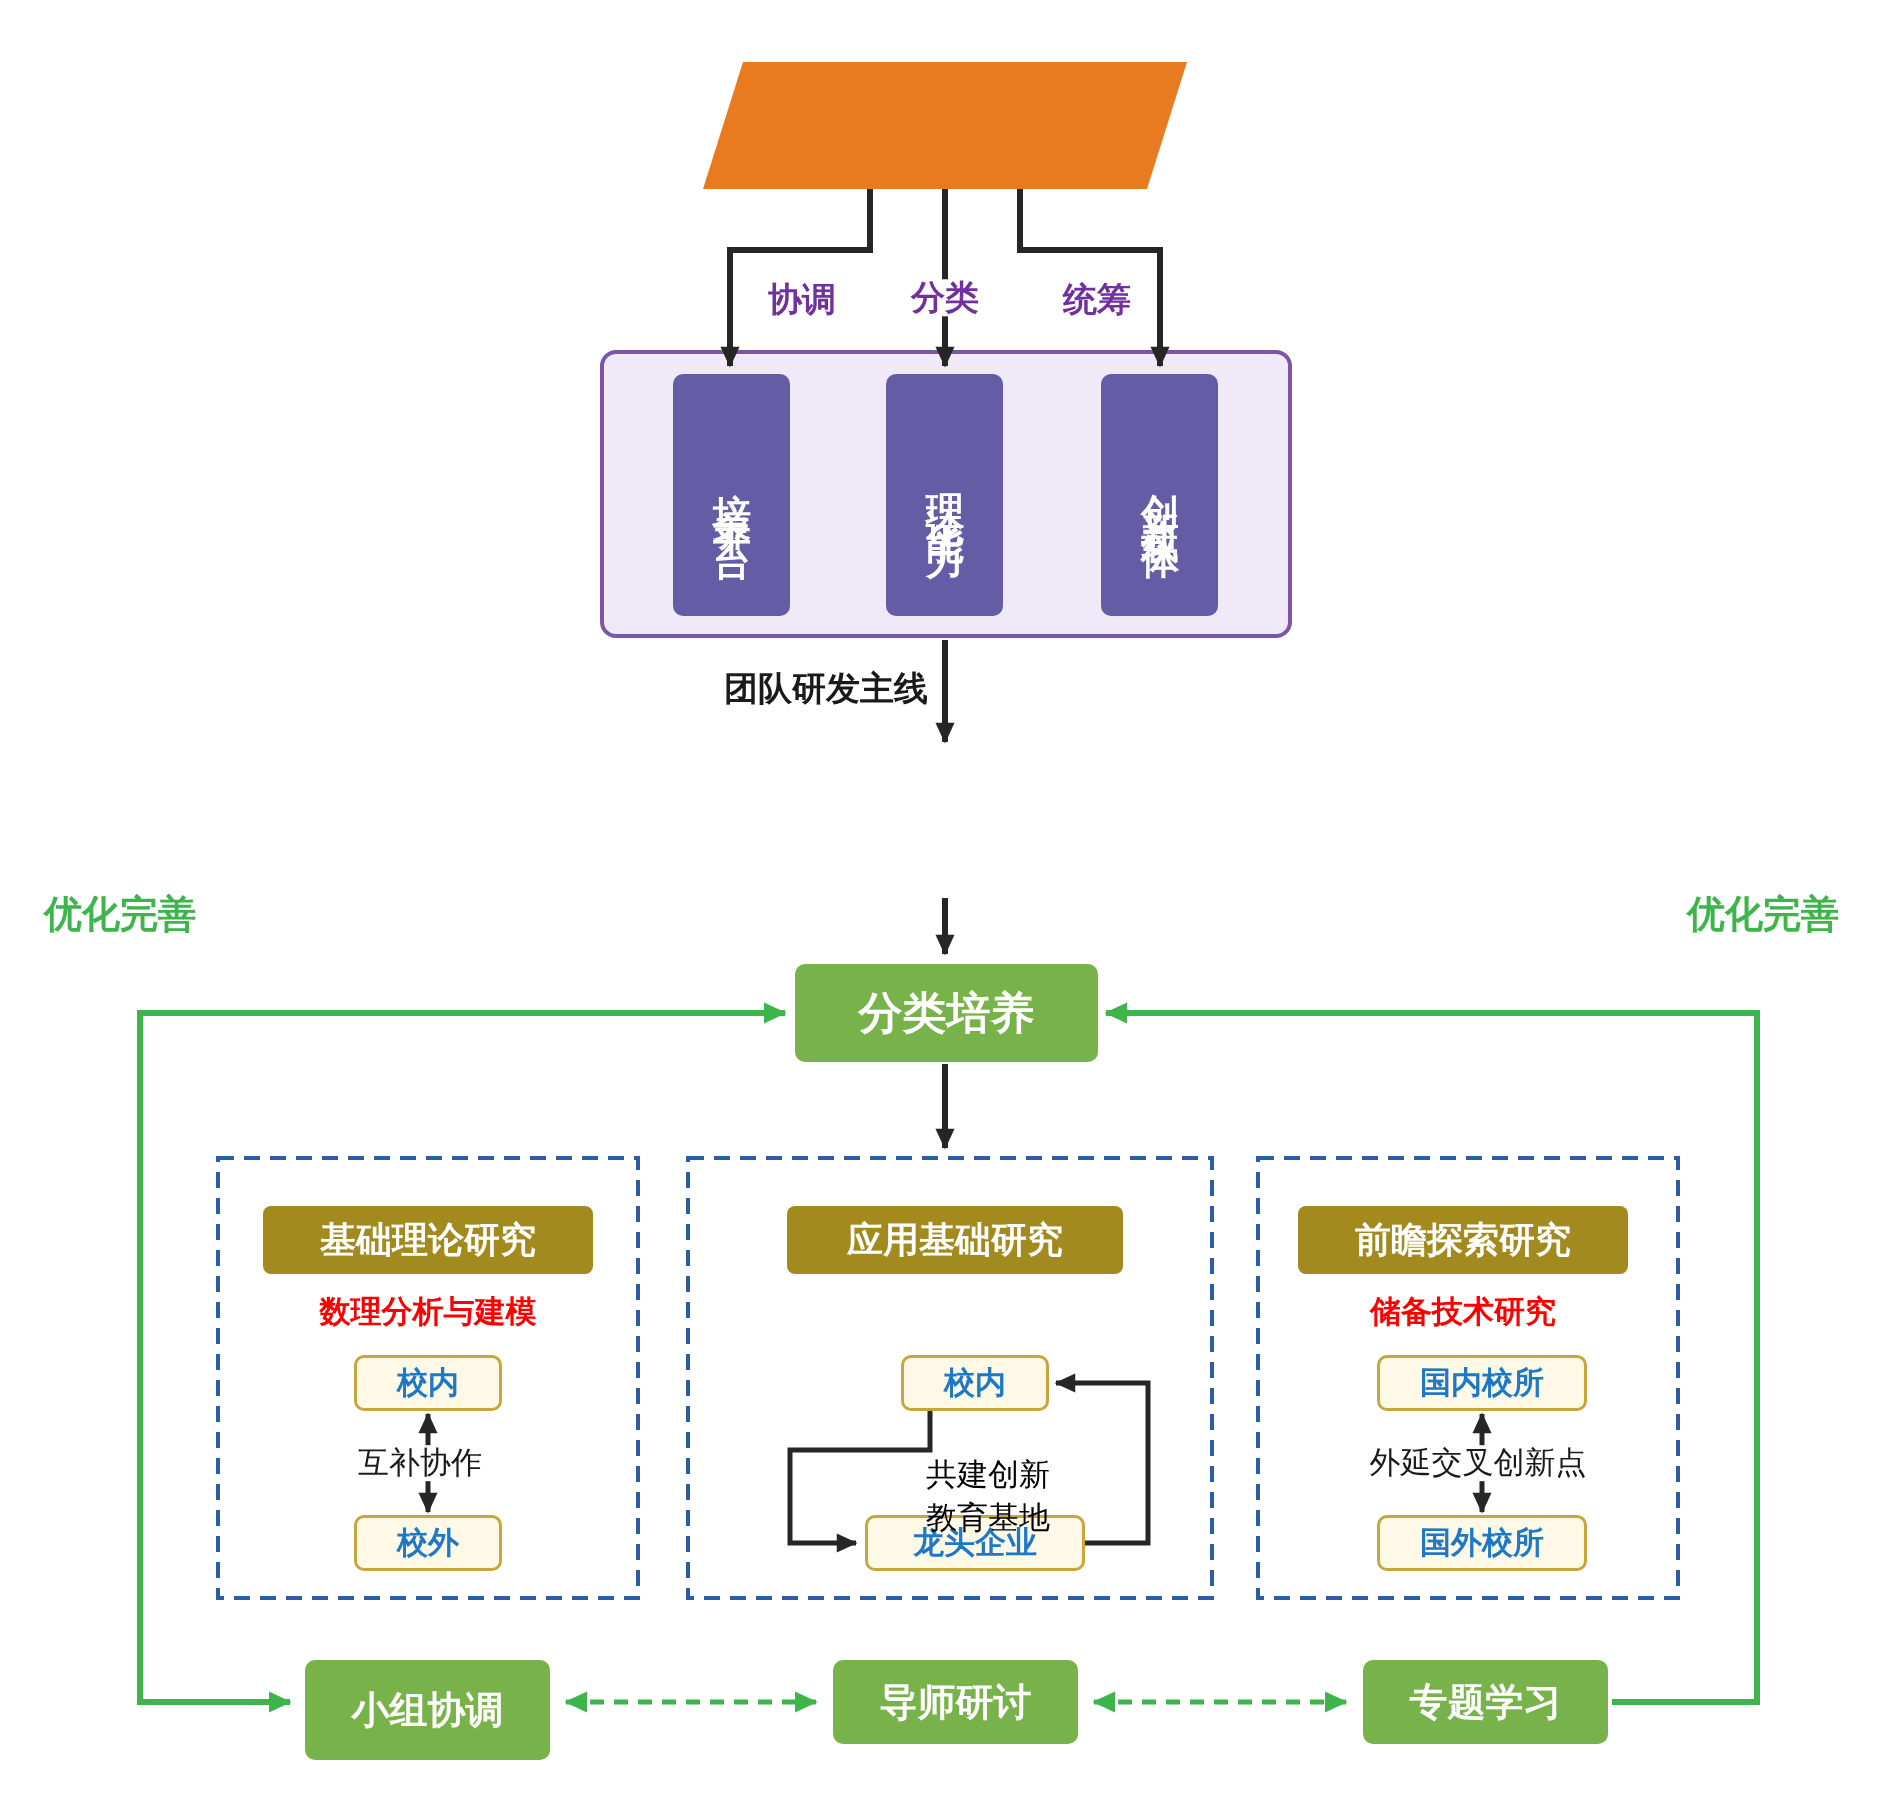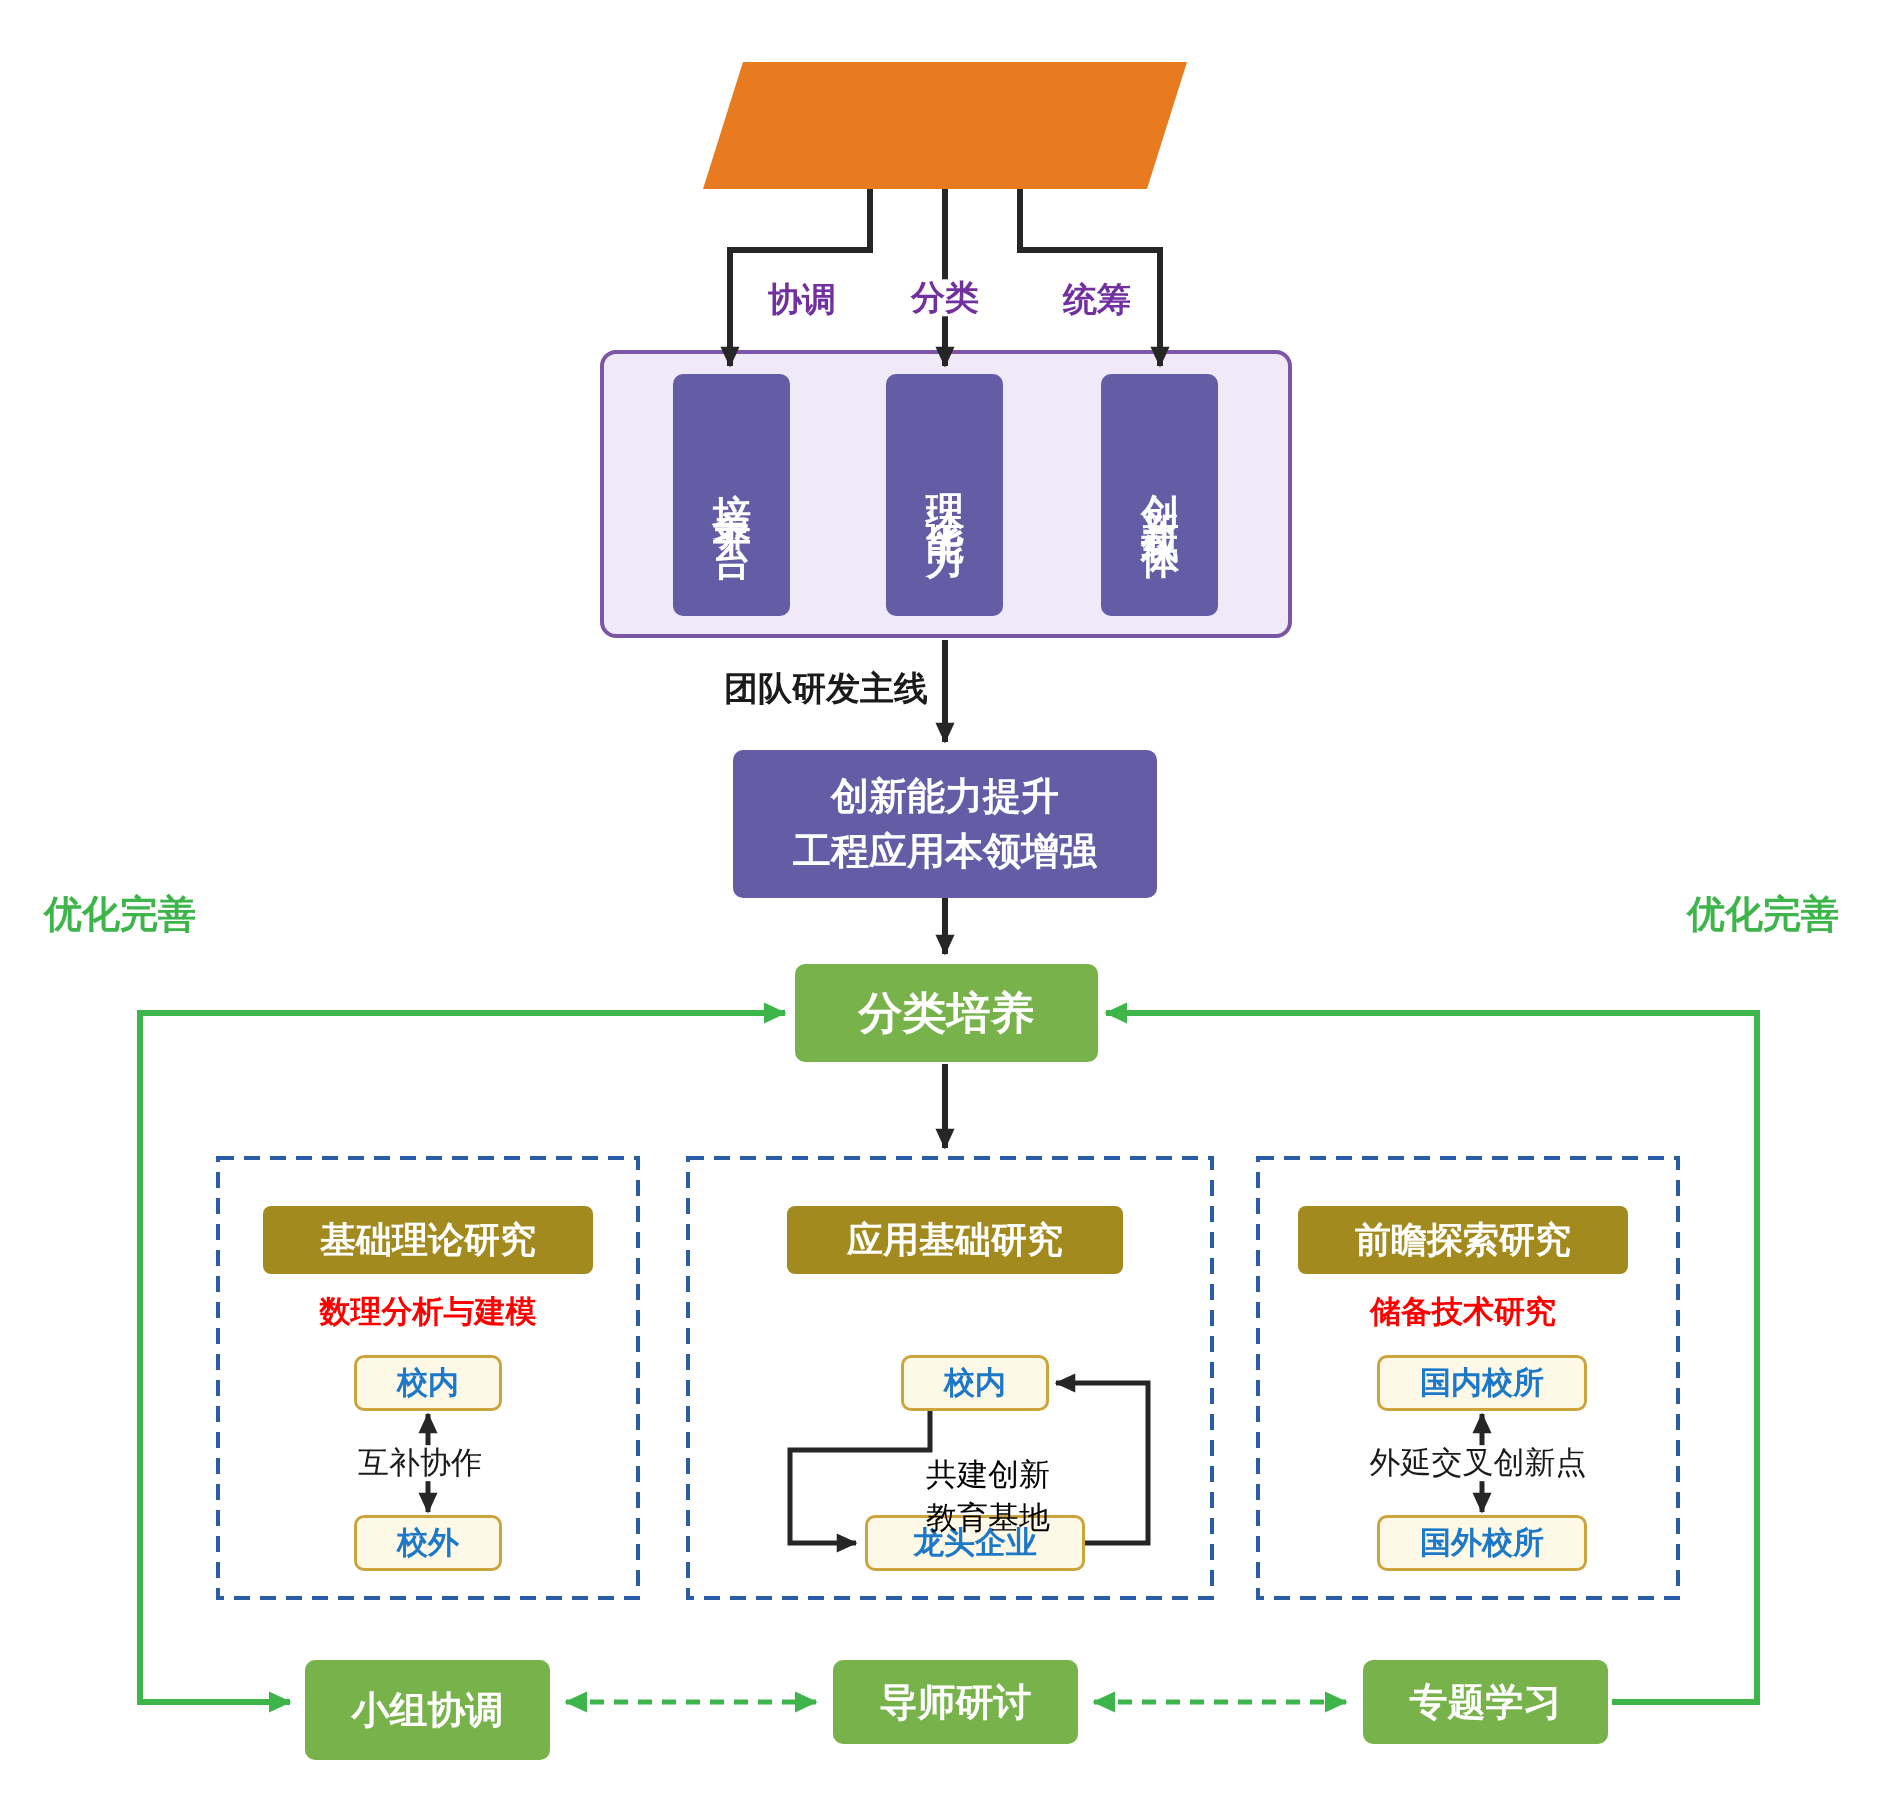--- a/index.html
+++ b/index.html
@@ -82,26 +82,20 @@
   <div class="c branch" style="left:802px;top:300px;">协调</div>
   <div class="c branch" style="left:945px;top:298px;">分类</div>
   <div class="c branch" style="left:1097px;top:300px;">统筹</div>
 
   <div class="box pillar" style="left:673px;top:374px;width:117px;height:242px;">培养平台</div>
   <div class="box pillar" style="left:886px;top:374px;width:117px;height:242px;">理论能力</div>
   <div class="box pillar" style="left:1101px;top:374px;width:117px;height:242px;">创新载体</div>
 
   <div class="mainlabel" style="position:absolute;right:967px;top:666px;">团队研发主线</div>
 
-  <div class="box purplebox" style="left:733px;top:750px;width:424px;height:148px;">
-    <div>
-      <div>创新能力提升</div>
-      <div>工程应用本领增强</div>
-    </div>
-  </div>
 
   <div class="box greenbox" style="left:795px;top:964px;width:303px;height:98px;font-size:44px;">分类培养</div>
 
   <div class="c feedback" style="left:120px;top:914px;">优化完善</div>
   <div class="c feedback" style="left:1763px;top:914px;">优化完善</div>
 
   <div class="box olive" style="left:263px;top:1206px;width:330px;height:68px;">基础理论研究</div>
   <div class="c focus" style="left:428px;top:1312px;">数理分析与建模</div>
   <div class="box ynode" style="left:354px;top:1355px;width:148px;height:56px;">校内</div>
   <div class="box ynode" style="left:354px;top:1515px;width:148px;height:56px;">校外</div>

